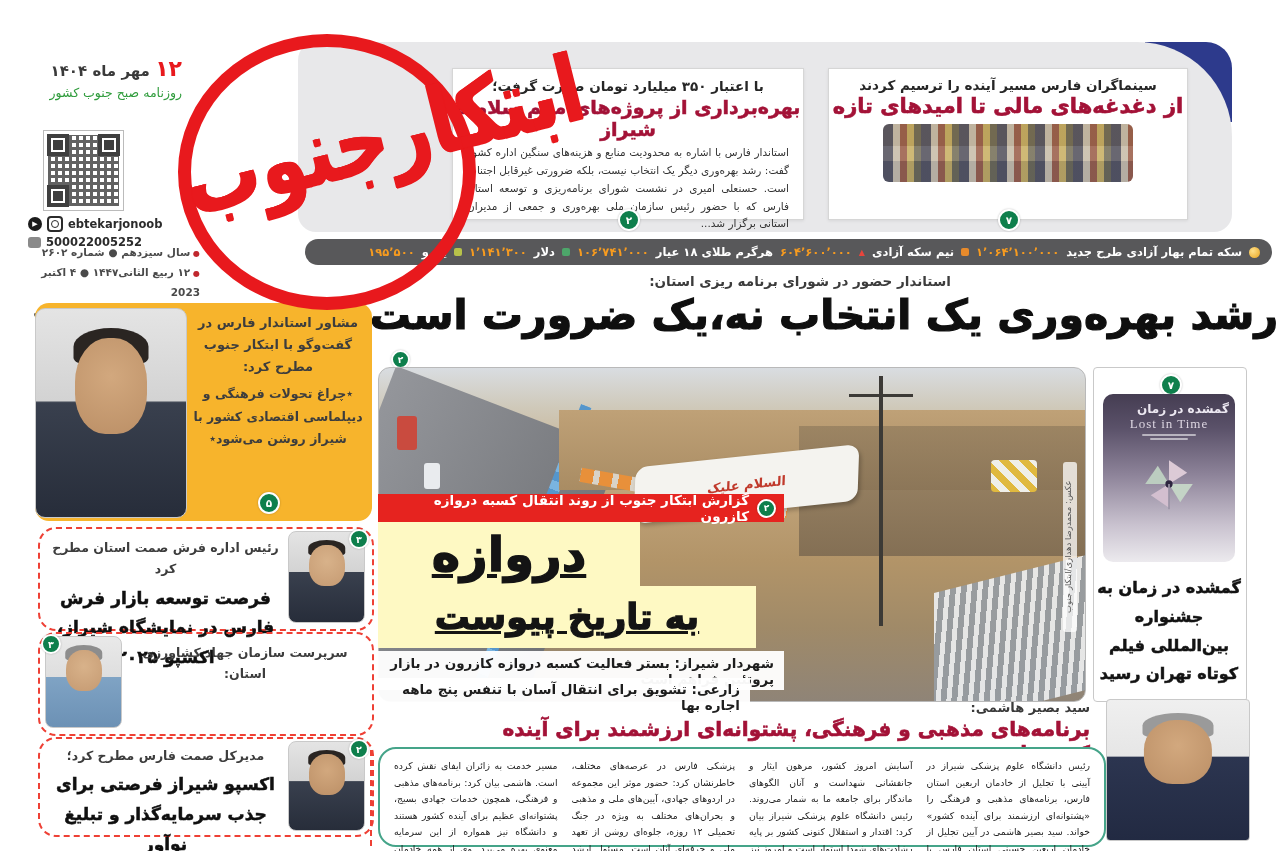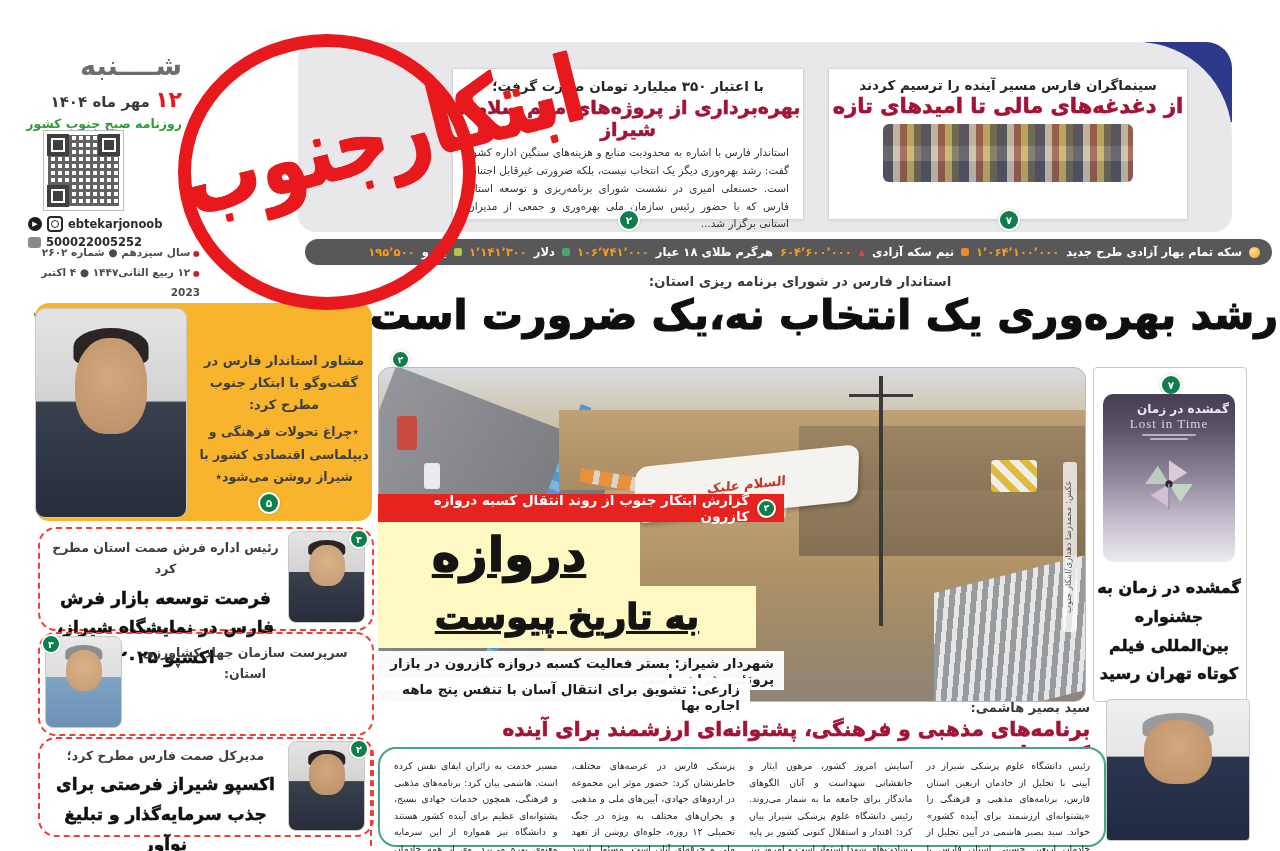--- a/index.html
+++ b/index.html
@@ -5,21 +5,21 @@
   html,body{margin:0;padding:0;background:#f2f2f2;}
   #page{position:relative;width:1280px;height:851px;background:#ffffff;overflow:hidden;
         font-family:"DejaVu Sans",sans-serif;margin:0 auto;}
   .abs{position:absolute;}
   .rtl{direction:rtl;}
   .c{text-align:center;}
   
   .weekday{font-size:27px;font-weight:bold;color:#6d6d6d;letter-spacing:1px;}
   .dateline{font-size:15px;font-weight:bold;color:#3a3a3a;}
   .dateline .day{color:#e8191d;font-size:22px;}
-  .tagline{font-size:12.5px;font-weight:bold;color:#2f9c3c;}
+  .tagline{font-size:12.5px;font-weight:normal;color:#2f9c3c;}
   .qr{background:#fff;border:1px solid #bbb;}
   .qr .dots{position:absolute;inset:4px;opacity:.85;background-image:
      repeating-linear-gradient(0deg,#474747 0 3px,transparent 3px 7px),
      repeating-linear-gradient(90deg,#474747 0 3px,transparent 3px 7px);}
   .qr .fp{position:absolute;width:14px;height:14px;border:4px solid #3f3f3f;background:#fff;}
   .qr .fp::after{content:"";position:absolute;inset:2px;background:#3f3f3f;}
   .social{font-size:11.5px;font-weight:bold;color:#2b2b2b;display:flex;align-items:center;gap:5px;direction:ltr;justify-content:flex-start;}
   .icon-play{width:14px;height:14px;border-radius:50%;background:#1c1c1c;color:#fff;font-size:7px;display:flex;align-items:center;justify-content:center;}
   .icon-insta{width:12px;height:12px;border:2px solid #2b2b2b;border-radius:4px;position:relative;}
   .icon-insta::after{content:"";position:absolute;inset:2px;border:1.5px solid #2b2b2b;border-radius:50%;}
@@ -103,21 +103,20 @@
 </style>
 </head>
 <body>
 
 <div id="page">
 
   <div class="abs band-blue" style="left:1145px;top:42px;width:87px;height:80px;"></div>
   <div class="abs band" style="left:298px;top:42px;width:934px;height:190px;"></div>
 
   <div class="abs rtl" style="left:22px;top:50px;width:160px;text-align:right;">
-    <div class="weekday">شــــنبه</div>
     <div class="dateline" style="margin-top:6px;">
       <span class="day">۱۲</span>
       <span>مهر ماه ۱۴۰۴</span>
     </div>
     <div class="tagline" style="margin-top:4px;">روزنامه صبح جنوب کشور</div>
   </div>
 
   <div class="abs qr" style="left:43px;top:130px;width:79px;height:79px;">
     <div class="dots"></div>
     <div class="fp" style="top:3px;left:3px;"></div>
@@ -171,30 +170,30 @@
     <span>هرگرم طلای ۱۸ عیار</span>
     <span class="tval">۱۰۶٬۷۴۱٬۰۰۰</span>
     <span class="sq" style="background:#4da66a;"></span>
     <span>دلار</span>
     <span class="tval">۱٬۱۴۱٬۳۰۰</span>
     <span class="sq" style="background:#b7c24a;"></span>
     <span>یورو</span>
     <span class="tval">۱۹۵٬۵۰۰</span>
   </div>
 
-  <div class="abs rtl c lead-kicker" style="left:400px;top:273px;width:800px;">استاندار فارس در شورای برنامه ریزی استان:</div>
+  <div class="abs rtl c lead-kicker" style="left:400px;top:273px;width:800px;">استاندار حضور در شورای برنامه ریزی استان:</div>
   <div class="abs rtl c lead-headline" style="left:390px;top:291px;width:888px;">رشد بهره‌وری یک انتخاب نه،یک ضرورت است</div>
   <div class="abs badge" style="left:391px;top:350px;width:15px;height:15px;font-size:9px;">۲</div>
 
   <div class="abs ybox" style="left:35px;top:303px;width:337px;height:218px;"></div>
   <div class="abs portrait" style="left:35px;top:308px;width:150px;height:208px;border-radius:10px;">
     <div class="hair"></div>
       <div class="head"></div>
   </div>
-  <div class="abs rtl c art" style="left:198px;top:312px;width:172px;margin-top:38px;">
+  <div class="abs rtl c art" style="left:192px;top:312px;width:172px;">
     <div class="k" style="font-size:13px;">مشاور استاندار فارس در گفت‌وگو با ابتکار جنوب مطرح کرد:</div>
     <div class="k" style="font-size:12.5px;margin-top:5px;line-height:1.8;">٭چراغ تحولات فرهنگی و دیپلماسی اقتصادی کشور با شیراز روشن می‌شود٭</div>
   </div>
   <div class="abs badge" style="left:258px;top:492px;">۵</div>
 
   <div class="abs dashed" style="left:38px;top:527px;width:332px;height:100px;"></div>
   <div class="abs portrait shirt" style="left:288px;top:531px;width:75px;height:90px;">
     <div class="hair"></div>
       <div class="head"></div>
   </div>

